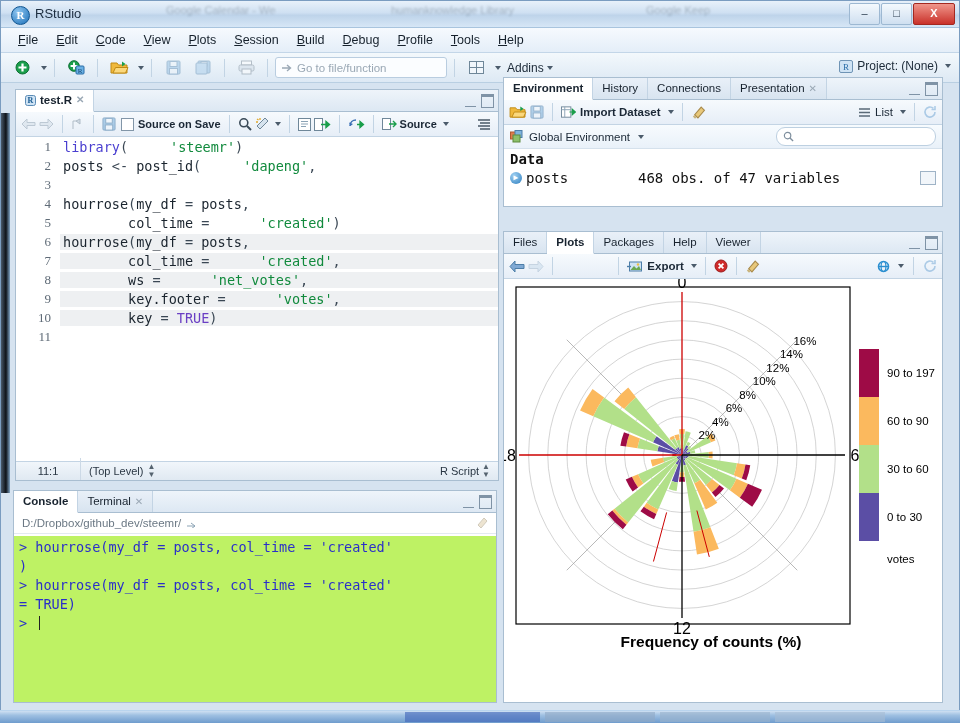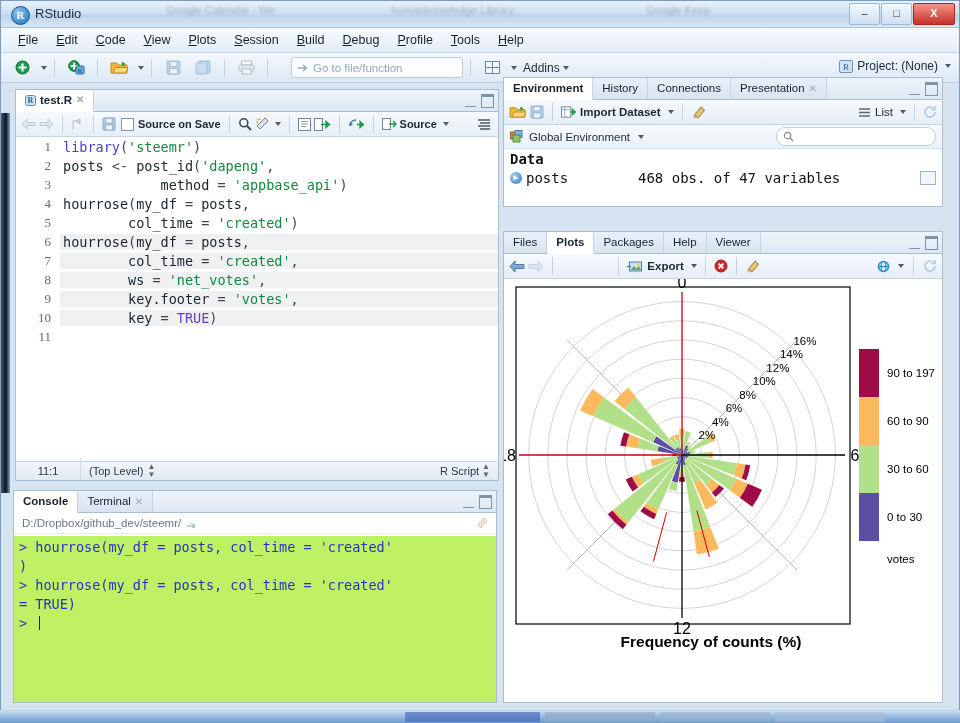--- a/index.html
+++ b/index.html
@@ -51,21 +51,21 @@
     border-bottom:1px solid #b9cfe2;box-sizing:border-box;
     display:flex;align-items:center;padding-left:7px;gap:2px;}
   .tbtn{display:flex;align-items:center;justify-content:center;
     height:22px;min-width:22px;border-radius:3px;padding:0 3px;}
   .tsep{width:1px;height:18px;background:#c2d4e4;margin:0 5px;}
   .caret{width:0;height:0;border-left:3.5px solid transparent;
     border-right:3.5px solid transparent;border-top:4px solid #4b5b6b;
     margin-left:3px;}
   .gotofile{width:165px;height:19px;background:#fbfdff;border:1px solid #b9cde0;
     border-radius:3px;display:flex;align-items:center;padding-left:5px;
-    color:#9aa8b5;font-size:11.5px;gap:4px;margin-left:16px;}
+    color:#9aa8b5;font-size:11.5px;gap:4px;}
   .addins{font-size:12px;color:#1c2a38;display:flex;align-items:center;padding:0 4px;}
   .projnone{position:absolute;right:8px;top:6px;display:flex;align-items:center;
     gap:4px;font-size:12px;color:#1c2a38;}
 
   
   .pane{position:absolute;background:#fff;border:1px solid #a9bed1;
     box-sizing:border-box;overflow:hidden;}
   .pane-tabs{height:22px;background:linear-gradient(180deg,#eef4fa,#dde8f3);
     border-bottom:1px solid #a9bed1;display:flex;align-items:flex-end;
     position:relative;box-sizing:border-box;}
@@ -88,21 +88,21 @@
   
   #source{left:14px;top:88px;width:484px;height:392px;}
   .code-area{position:absolute;left:0;top:47px;right:0;bottom:19px;
     background:#fff;overflow:hidden;font-family:"DejaVu Sans Mono",monospace;font-size:13.5px;}
   .cline{display:flex;height:19px;align-items:center;}
   .lnum{width:44px;text-align:right;padding-right:9px;color:#5f6b77;
     font-size:13px;box-sizing:border-box;flex:none;
     font-family:"Liberation Serif",serif;}
   .ctext{white-space:pre;flex:1;padding-left:3px;}
   .ctext.hl{background:#eef0f2;}
-  .k-str{color:#118a3d;}
+  .k-str{color:#118a3d;margin-left:42px;}
   .k-op{color:#3a4754;}
   .k-const{color:#6a3fc4;}
   .k-plain{color:#1a242e;}
   .k-lib{color:#4a3fd0;}
   .indentline{color:#d8dde2;}
   .status-bar{position:absolute;left:0;bottom:0;width:100%;height:19px;
     background:linear-gradient(180deg,#f1f6fb,#e0e9f2);border-top:1px solid #c3d4e4;
     display:flex;align-items:center;font-size:11px;color:#2a3744;box-sizing:border-box;}
   .sb-cell{padding:4px 8px;height:18px;line-height:18px;border-right:1px solid #ccd9e6;}
   .sb-right{margin-left:auto;padding-right:8px;display:flex;align-items:center;gap:3px;}
@@ -345,21 +345,20 @@
         <div class="cline">
           <div class="lnum">1</div>
           <div class="ctext"><span class="k-lib">library</span><span class="k-op">(</span><span class="k-str">'steemr'</span><span class="k-op">)</span></div>
         </div>
         <div class="cline">
           <div class="lnum">2</div>
           <div class="ctext"><span class="k-plain">posts </span><span class="k-op">&lt;- </span><span class="k-plain">post_id</span><span class="k-op">(</span><span class="k-str">'dapeng'</span><span class="k-op">,</span></div>
         </div>
         <div class="cline">
           <div class="lnum">3</div>
-          <div class="ctext"><span class="indentline">            </span><span class="k-plain">method </span><span class="k-op">= </span><span class="k-str">'appbase_api'</span><span class="k-op">)</span></div>
         </div>
         <div class="cline">
           <div class="lnum">4</div>
           <div class="ctext"><span class="k-plain">hourrose</span><span class="k-op">(</span><span class="k-plain">my_df </span><span class="k-op">= </span><span class="k-plain">posts</span><span class="k-op">,</span></div>
         </div>
         <div class="cline">
           <div class="lnum">5</div>
           <div class="ctext"><span class="indentline">        </span><span class="k-plain">col_time </span><span class="k-op">= </span><span class="k-str">'created'</span><span class="k-op">)</span></div>
         </div>
         <div class="cline">

